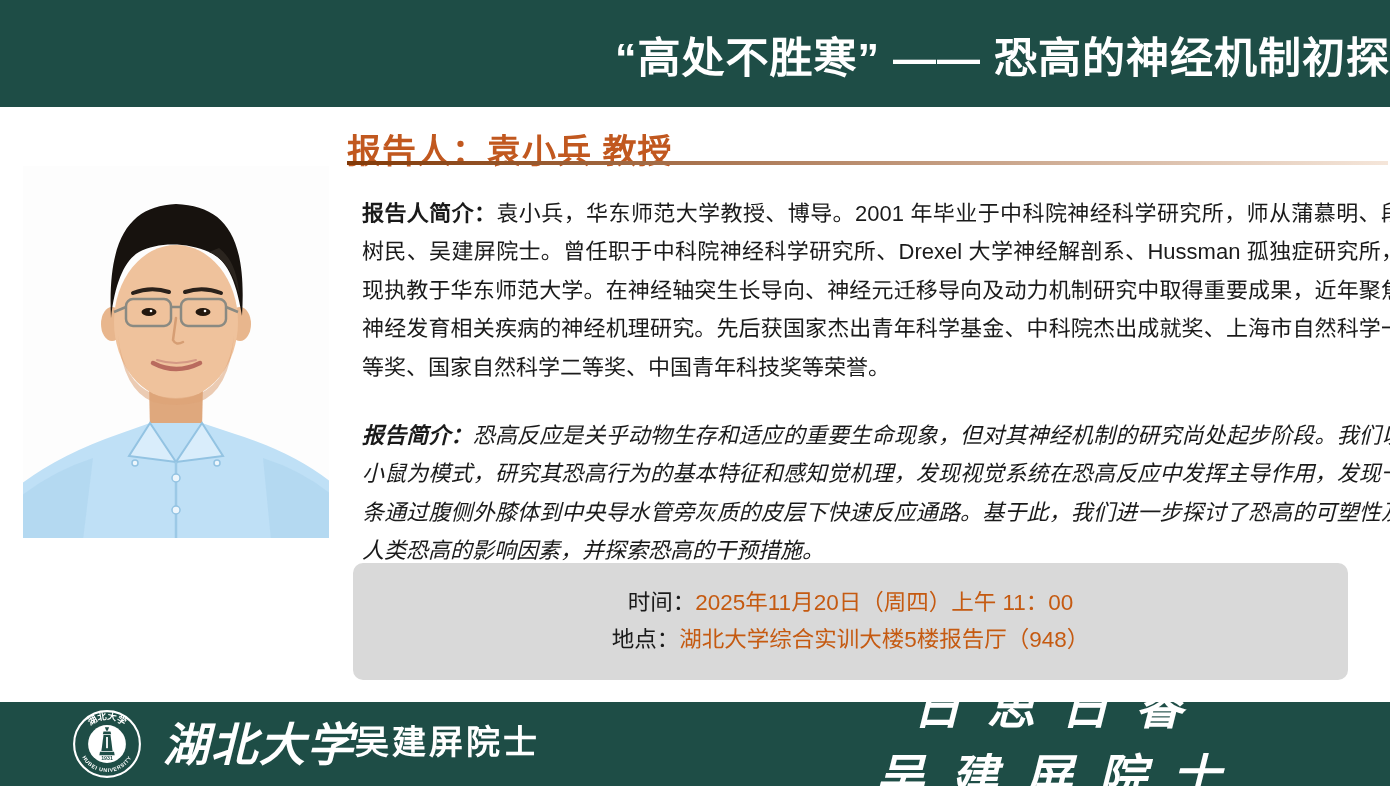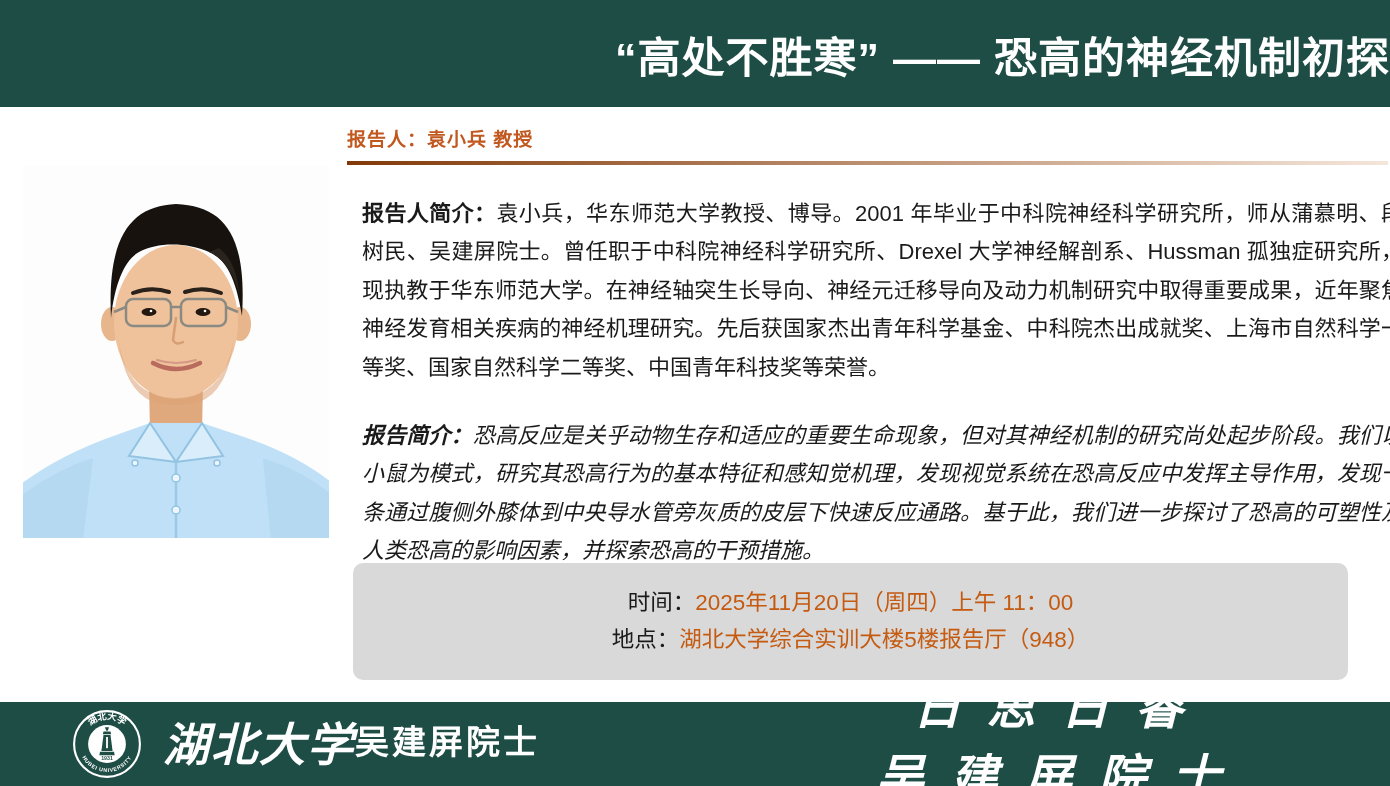--- a/index.html
+++ b/index.html
@@ -18,21 +18,21 @@
   }
   
   .photo{
     position:absolute;left:23px;top:166px;width:306px;height:372px;background:#fdfdfd;
   }
   .photo svg{display:block;width:100%;height:100%;}
   
   .content{position:absolute;left:347px;top:0;width:1041px;height:702px;}
   .speaker-heading{
     position:absolute;top:124px;left:0;
-    color:var(--heading-orange,#C1581F);font-size:19px;font-weight:700;letter-spacing:1px;white-space:nowrap;
+    color:var(--heading-orange,#C1581F);font-size:34px;font-weight:700;letter-spacing:1px;white-space:nowrap;
   }
   .heading-rule{
     position:absolute;top:161px;left:0;right:0;height:4px;
     background:linear-gradient(90deg,var(--rule-from,#823908),var(--rule-to,#F5E6DA));
   }
   .para{
     position:absolute;left:0;width:1041px;margin:15px;
     font-size:22px;line-height:38.4px;text-align:justify;color:var(--text,#1A1A1A);
   }
   .para b{font-weight:700;}

